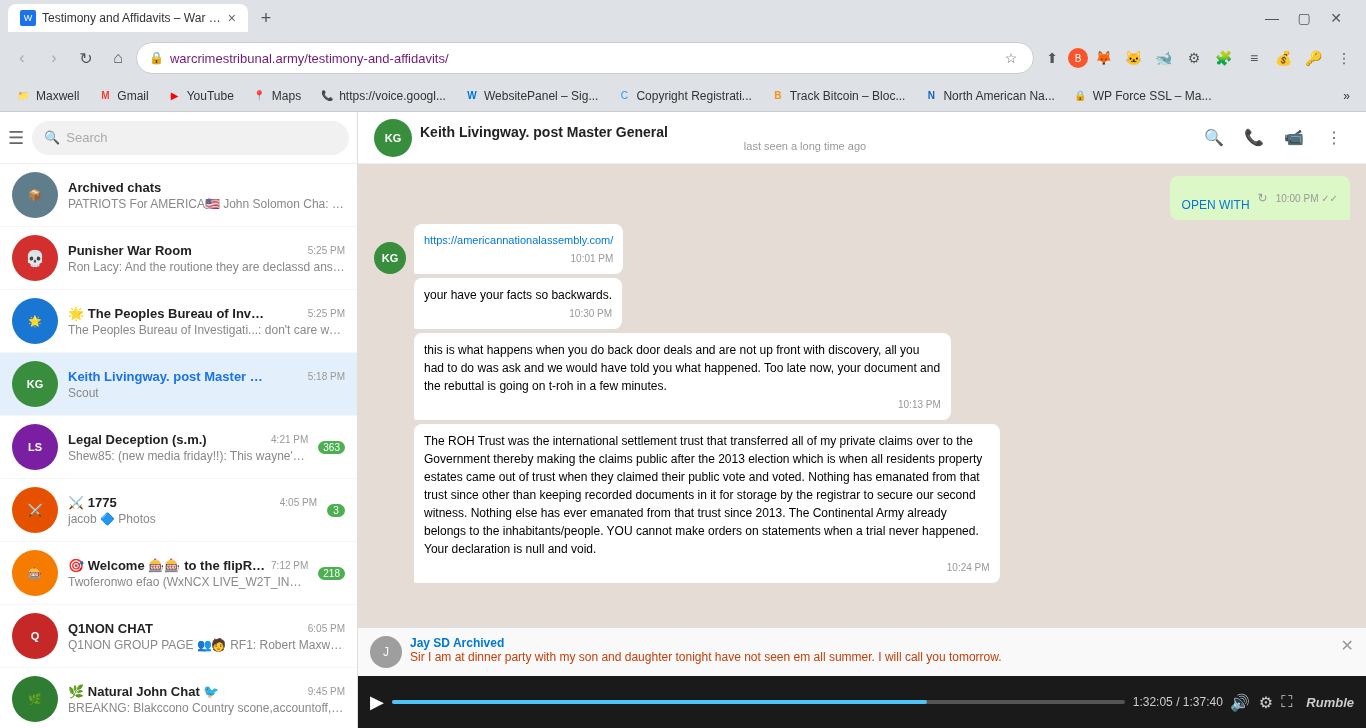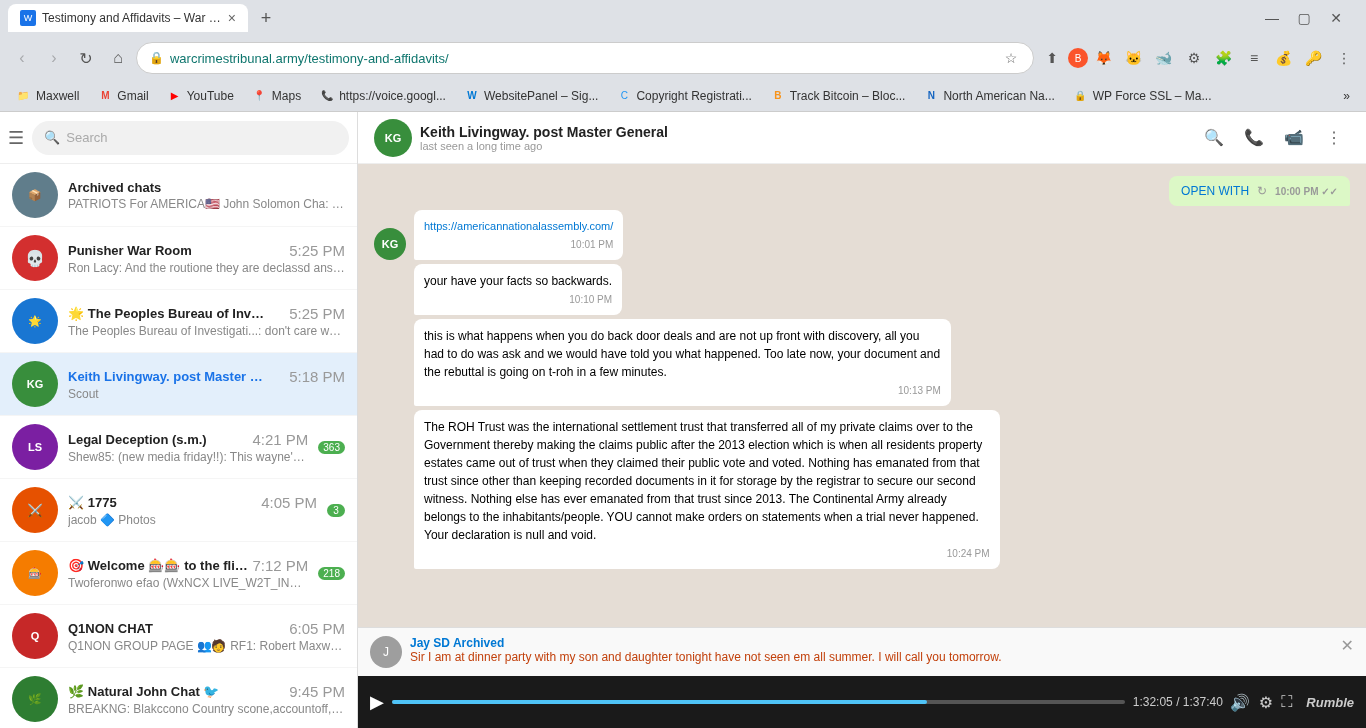--- a/index.html
+++ b/index.html
@@ -12,21 +12,21 @@
     .tab-favicon { width: 16px; height: 16px; margin-right: 6px; background: #4285f4; border-radius: 2px; display: inline-flex; align-items: center; justify-content: center; color: white; font-size: 9px; }
     .tab-title { flex: 1; overflow: hidden; white-space: nowrap; text-overflow: ellipsis; font-size: 12px; color: #333; }
     .tab-close { margin-left: 6px; cursor: pointer; color: #666; font-size: 14px; }
     .new-tab-btn { width: 28px; height: 28px; display: flex; align-items: center; justify-content: center; cursor: pointer; border-radius: 50%; color: #555; font-size: 18px; margin-left: 4px; }
     .win-btn { width: 28px; height: 28px; display: flex; align-items: center; justify-content: center; border-radius: 4px; cursor: pointer; font-size: 14px; color: #555; }
 
     .address-bar-row { display: flex; align-items: center; height: 44px; background: #dee1e6; padding: 0 8px; gap: 4px; }
     .nav-btn { width: 28px; height: 28px; display: flex; align-items: center; justify-content: center; border-radius: 50%; cursor: pointer; color: #555; font-size: 16px; }
     .nav-btn.disabled { opacity: 0.4; cursor: default; }
     .address-bar { flex: 1; height: 32px; background: #fff; border-radius: 16px; display: flex; align-items: center; padding: 0 12px; font-size: 13px; color: #444; border: 1px solid #ccc; }
-    .address-bar-url { flex: 1; font-size: 13px; color: #0f766e; }
+    .address-bar-url { flex: 1; font-size: 13px; color: #701a75; }
     .address-bar-icons { display: flex; gap: 6px; align-items: center; }
     .addr-icon { width: 20px; height: 20px; display: flex; align-items: center; justify-content: center; cursor: pointer; color: #666; font-size: 14px; }
     .browser-actions { display: flex; gap: 2px; align-items: center; }
     .br-btn { width: 28px; height: 28px; border-radius: 50%; display: flex; align-items: center; justify-content: center; cursor: pointer; font-size: 14px; color: #555; }
 
     .bookmarks-bar { display: flex; align-items: center; height: 32px; background: #dee1e6; padding: 0 8px; gap: 2px; border-bottom: 1px solid #ccc; overflow: hidden; }
     .bookmark-item { display: flex; align-items: center; gap: 4px; padding: 2px 8px; border-radius: 4px; cursor: pointer; white-space: nowrap; font-size: 12px; color: #333; }
     .bm-icon { width: 16px; height: 16px; border-radius: 2px; display: inline-flex; align-items: center; justify-content: center; font-size: 10px; }
 
     
@@ -40,30 +40,30 @@
     .sidebar-header { padding: 8px; display: flex; align-items: center; gap: 8px; height: 52px; border-bottom: 1px solid #eee; }
     .sidebar-menu-icon { color: #666; font-size: 18px; cursor: pointer; }
     .sidebar-search { flex: 1; height: 34px; background: #f1f1f1; border-radius: 20px; display: flex; align-items: center; padding: 0 12px; gap: 6px; color: #999; font-size: 13px; cursor: text; }
     .chat-list { flex: 1; overflow-y: auto; }
     .chat-item { display: flex; align-items: center; padding: 8px 12px; cursor: pointer; gap: 10px; border-bottom: 1px solid #f5f5f5; min-height: 60px; }
     .chat-item.active { background: #2e86de22; }
     .avatar { width: 46px; height: 46px; border-radius: 50%; display: flex; align-items: center; justify-content: center; font-size: 16px; font-weight: bold; color: white; flex-shrink: 0; }
     .chat-info { flex: 1; overflow: hidden; }
     .chat-name-row { display: flex; justify-content: space-between; align-items: center; }
     .chat-name { font-size: 13px; font-weight: 600; color: #222; white-space: nowrap; overflow: hidden; text-overflow: ellipsis; max-width: 200px; }
-    .chat-time { font-size: 15px; color: #999; flex-shrink: 0; }
+    .chat-time { font-size: 10px; color: #999; flex-shrink: 0; }
     .chat-preview { font-size: 12px; color: #888; white-space: nowrap; overflow: hidden; text-overflow: ellipsis; margin-top: 2px; }
     .chat-badge { background: #4caf50; color: white; border-radius: 10px; font-size: 10px; padding: 1px 5px; min-width: 18px; text-align: center; }
 
     
     .chat-main { flex: 1; display: flex; flex-direction: column; background: #e5ddd5; position: relative; }
     .chat-header { background: #fff; display: flex; align-items: center; padding: 8px 16px; height: 52px; gap: 8px; border-bottom: 1px solid #eee; flex-shrink: 0; }
     .chat-header-info { flex: 1; }
     .chat-header-name { font-size: 14px; font-weight: 600; color: #222; }
-    .chat-header-status { font-size: 11px; color: #999; }
+    .chat-header-status { font-size: 11px; color: #999; text-align: center; }
     .chat-header-actions { display: flex; gap: 8px; }
     .header-action-btn { width: 32px; height: 32px; display: flex; align-items: center; justify-content: center; cursor: pointer; color: #666; border-radius: 50%; font-size: 16px; }
 
     .chat-messages { flex: 1; overflow-y: auto; padding: 12px 16px; display: flex; flex-direction: column; gap: 4px; background: #e5ddd5; }
     .message-bubble { max-width: 65%; padding: 8px 10px; border-radius: 8px; font-size: 12px; line-height: 1.5; position: relative; }
     .message-bubble.sent { background: #dcf8c6; align-self: flex-end; border-bottom-right-radius: 2px; }
     .message-bubble.received { background: #fff; align-self: flex-start; border-bottom-left-radius: 2px; }
     .message-time { font-size: 10px; color: #999; margin-top: 2px; text-align: right; }
     .message-link { color: #0078d4; word-break: break-all; font-size: 11px; }
     .avatar-sm { width: 32px; height: 32px; border-radius: 50%; display: flex; align-items: center; justify-content: center; font-size: 11px; font-weight: bold; color: white; flex-shrink: 0; }
@@ -314,39 +314,39 @@
           <div class="header-action-btn">📞</div>
           <div class="header-action-btn">📹</div>
           <div class="header-action-btn">⋮</div>
         </div>
       </div>
 
       <div class="chat-messages">
 
         <div class="msg-row sent-row">
           <div class="message-bubble sent" style="display:flex; align-items:center; gap:8px; padding:6px 12px;">
-            <span style="color:#0078d4; font-size:12px; font-weight:500;">OPEN WITH</span>
+            <span style="color:#0078d4; font-size:12px; font-weight:500;margin-top:14px;">OPEN WITH</span>
             <span style="color:#999;">↻</span>
-            <span class="message-time" style="margin-top:0;font-weight:bold;">10:00 PM ✓✓</span>
+            <span class="message-time" style="margin-top:0;">10:00 PM ✓✓</span>
           </div>
         </div>
 
         <div class="msg-row">
           <div class="avatar-sm" style="background:#388e3c;">KG</div>
           <div class="message-bubble received">
             <div class="message-link">https://americannationalassembly.com/</div>
             <div class="message-time">10:01 PM</div>
           </div>
         </div>
 
         <div class="msg-row">
           <div class="avatar-sm" style="background:transparent;"></div>
           <div class="message-bubble received">
             <div>your have your facts so backwards.</div>
-            <div class="message-time">10:10 PM</div>
+            <div class="message-time">10:30 PM</div>
           </div>
         </div>
 
         <div class="msg-row">
           <div class="avatar-sm" style="background:transparent;"></div>
           <div class="message-bubble received" style="max-width:55%;">
             <div>this is what happens when you do back door deals and are not up front with discovery, all you had to do was ask and we would have told you what happened. Too late now, your document and the rebuttal is going on t-roh in a few minutes.</div>
             <div class="message-time">10:13 PM</div>
           </div>
         </div>

